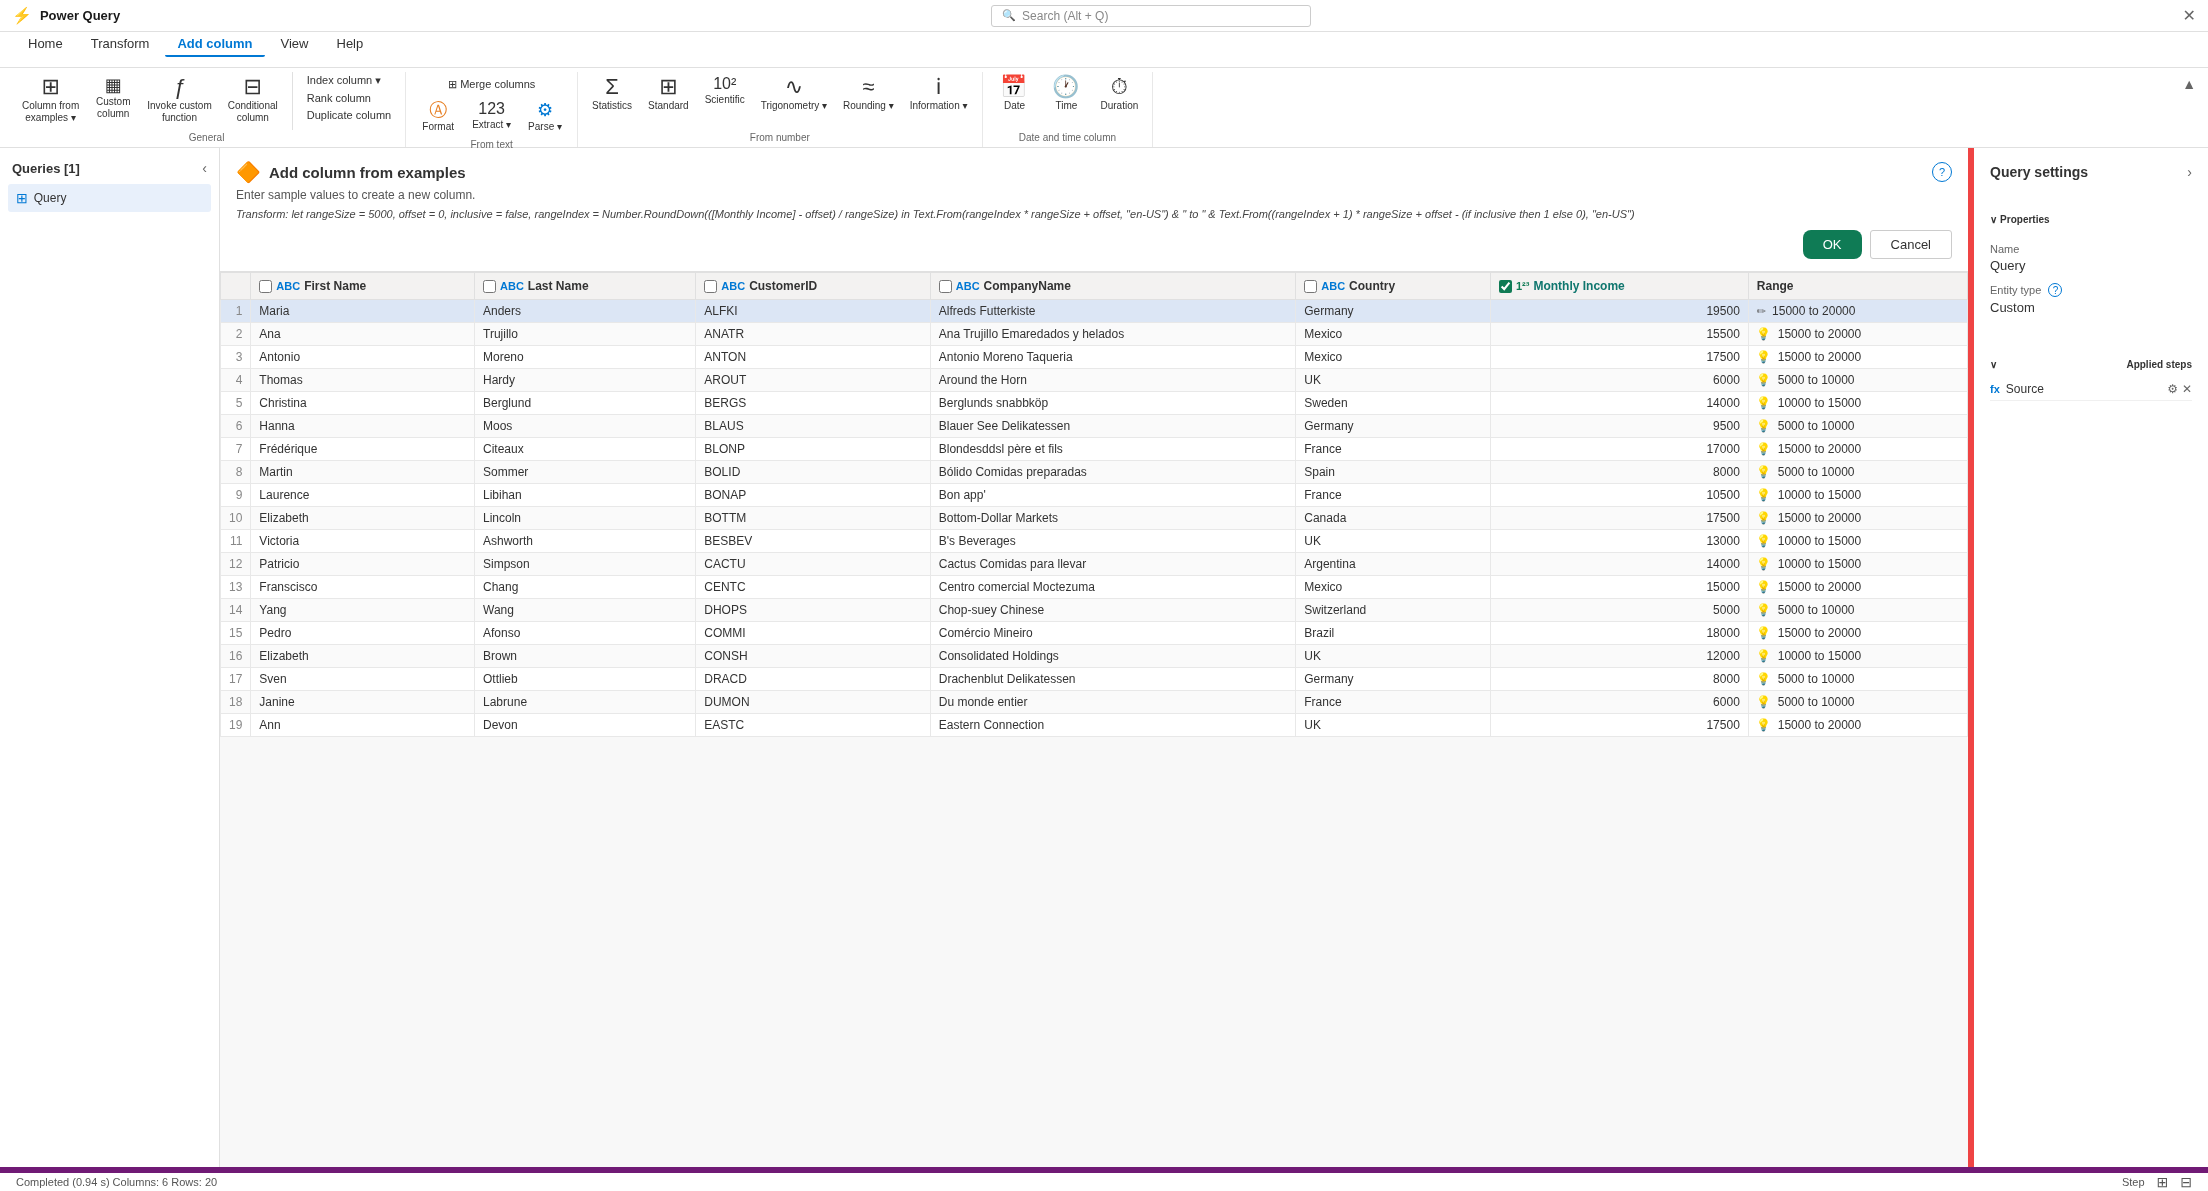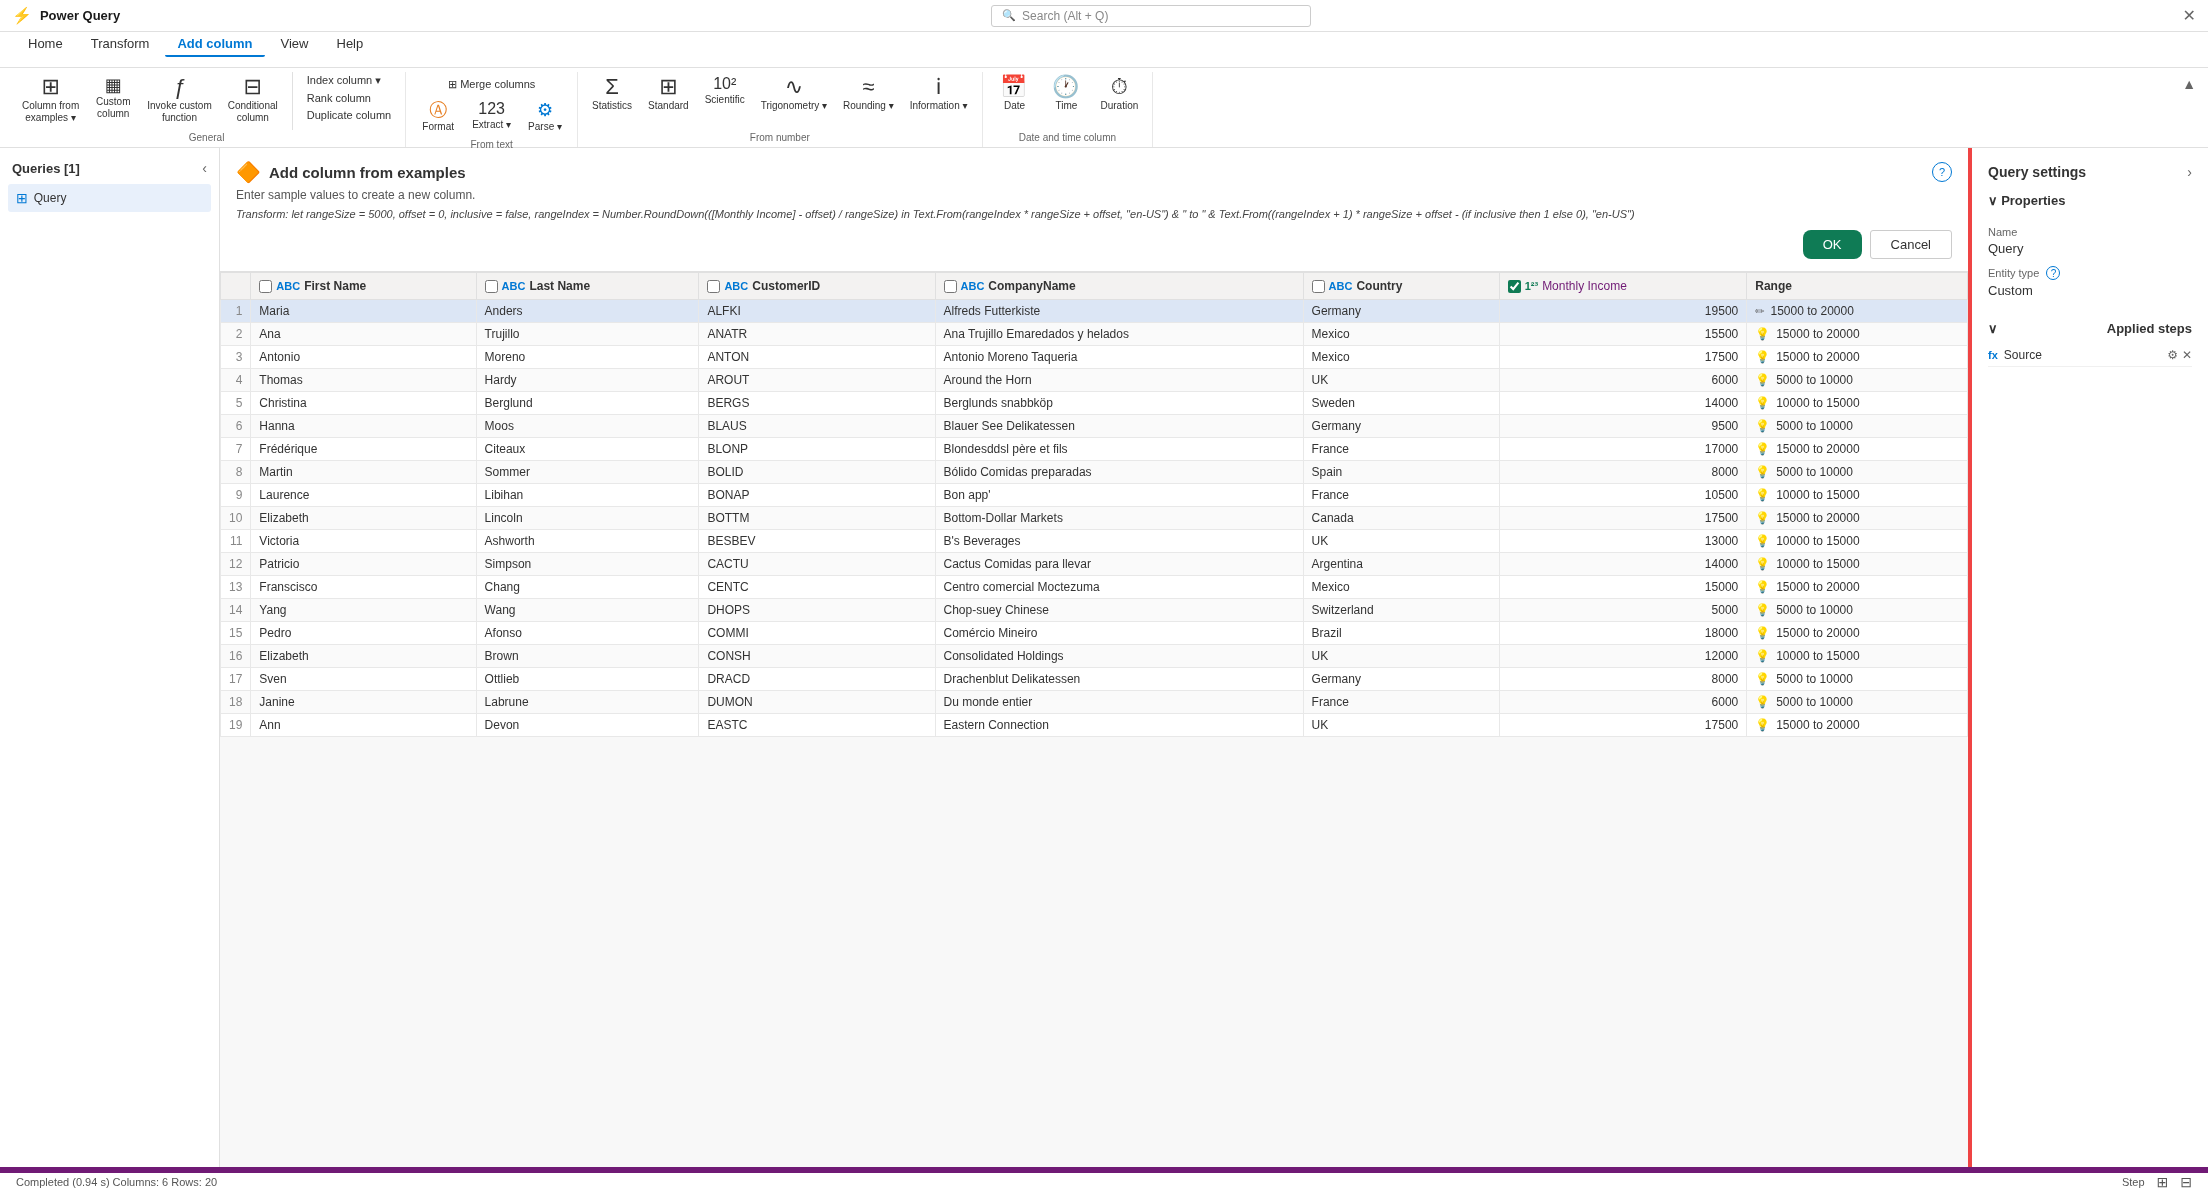--- a/index.html
+++ b/index.html
@@ -165,28 +165,28 @@
     .row-num { color: #888; text-align: right; width: 28px; }
     .num-cell { text-align: right; }
     .range-cell { display: flex; align-items: center; gap: 6px; }
     .col-header { display: flex; align-items: center; gap: 4px; }
     .col-type { font-size: 11px; color: #0078d4; }
 
     
     .right-panel {
       width: 240px;
       background: #fff;
-      border-left: 4px solid #ef4444;
+      border-left: 6px solid #ef4444;
       padding: 16px;
       display: flex;
       flex-direction: column;
-      gap: 13px;
+      gap: 6px;
     }
     .panel-section-title {
-      font-size: 13px; font-weight: 600; display: flex; align-items: center; justify-content: space-between;
+      font-size: 10px; font-weight: 600; display: flex; align-items: center; justify-content: space-between; margin-top: 28px;
     }
     .prop-label { font-size: 11px; color: #666; margin-bottom: 3px; }
     .prop-value { font-size: 13px; }
     .prop-row { margin-bottom: 10px; }
     .step-item {
       display: flex; align-items: center; justify-content: space-between;
       padding: 4px 0; border-bottom: 1px solid #f0f0f0;
     }
     .step-left { display: flex; align-items: center; gap: 6px; }
     .step-fx { color: #0078d4; font-size: 11px; font-weight: 700; }
@@ -408,21 +408,21 @@
               <div class="col-header">
                 <input type="checkbox" style="">
                 <span class="col-type">ABC</span>
                 <span>Country</span>
               </div>
             </th>
             <th>
               <div class="col-header">
                 <input type="checkbox" checked="" style="accent-color: rgb(15, 123, 85);">
                 <span class="col-type" style="color:#0f7b55;">1²³</span>
-                <span style="color:#701a75; font-weight:400;">Monthly Income</span>
+                <span style="color:#0f766e; font-weight:700;">Monthly Income</span>
               </div>
             </th>
             <th>
               <div class="col-header">
                 <span>Range</span>
               </div>
             </th>
           </tr>
         </thead>
         <tbody id="table-body">

